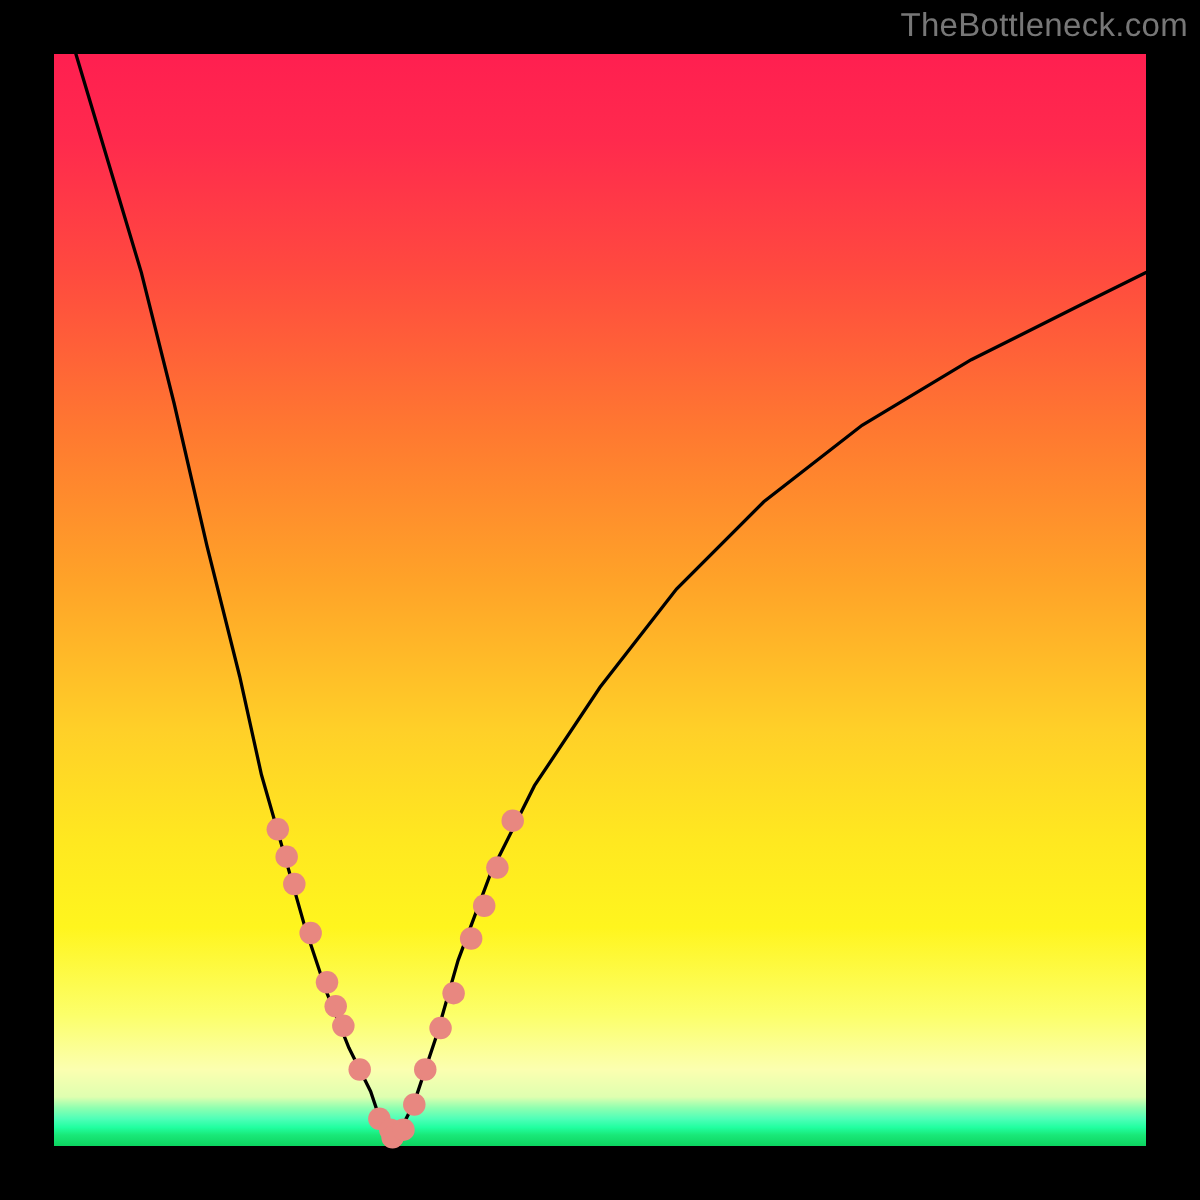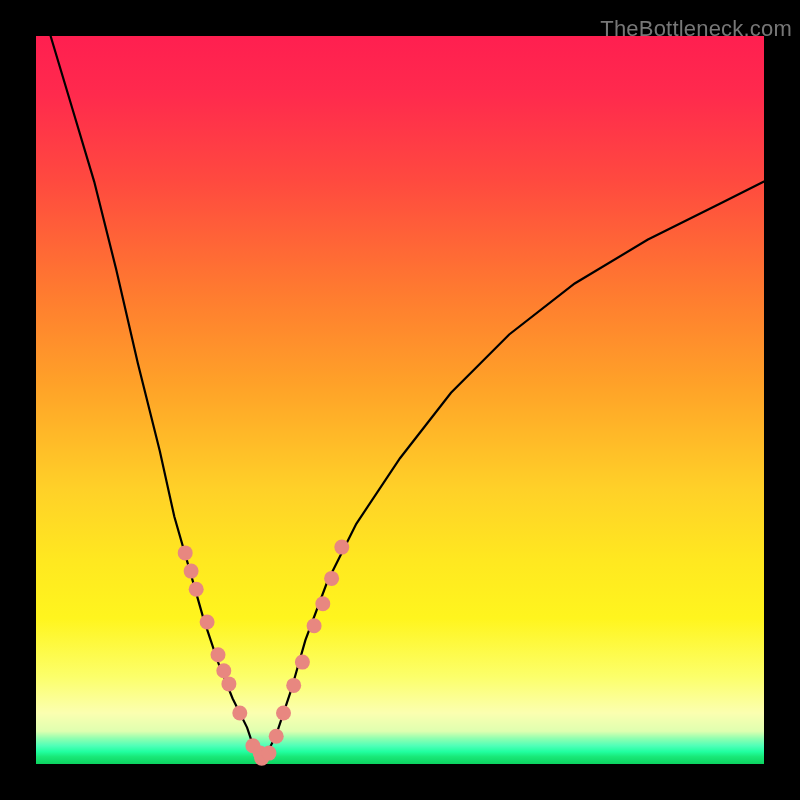--- a/index.html
+++ b/index.html
@@ -39,21 +39,21 @@
       #dfffb0 95.5%,
       #8fffb0 96.5%,
       #4fffb8 97.5%,
       #21ffa0 98.3%,
       #19e878 99%,
       #0cd460 100%
     );
   }
   .watermark {
     position: absolute;
-    top: 16px;
+    top: 4px;
     right: 8px;
     color: #777;
     font-size: 22px;
     font-weight: 500;
     letter-spacing: 0.2px;
     user-select: none;
   }
   svg.curves {
     position: absolute;
     left: 0;

